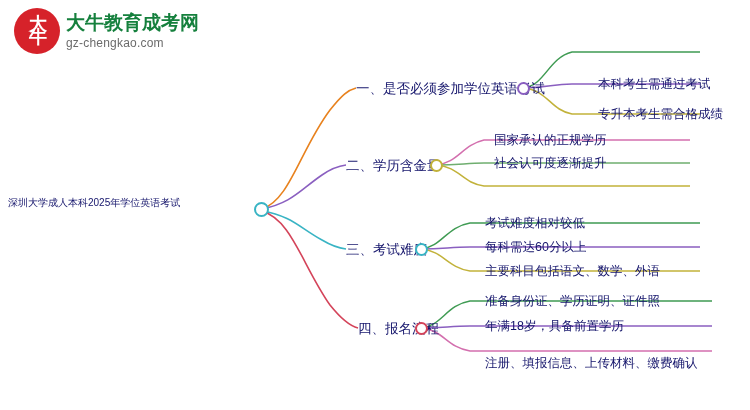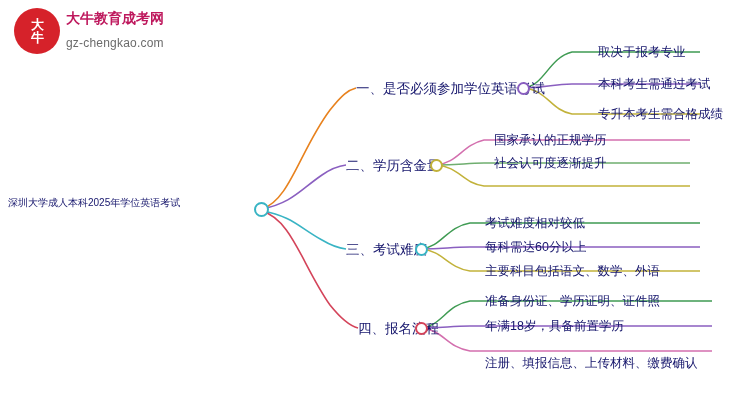--- a/index.html
+++ b/index.html
@@ -36,34 +36,34 @@
     width: 46px;
     height: 46px;
     border-radius: 50%;
     background: #d6222a;
     display: flex;
     align-items: center;
     justify-content: center;
   }
   .logo-badge span {
     color: #ffffff;
-    font-size: 13px;
+    font-size: 18px;
     line-height: 13px;
     font-weight: bold;
     letter-spacing: -1px;
     text-align: center;
     width: 16px;
   }
   .logo-title {
     position: absolute;
     left: 52px;
     top: 2px;
-    font-size: 14px;
+    font-size: 19px;
     font-weight: bold;
-    color: #be185d;
+    color: #15803d;
     letter-spacing: 0px;
     white-space: nowrap;
   }
   .logo-sub {
     position: absolute;
     left: 52px;
     top: 28px;
     font-size: 12px;
     color: #6b6b6b;
     letter-spacing: 0.2px;
@@ -146,21 +146,20 @@
     <path d="M421,328 C444,328 450,326 470,326 L712,326" fill="none" stroke="#8a5fc0" stroke-width="1.5"></path>
     <path d="M421,328 C444,330 446,347 470,351 L712,351" fill="none" stroke="#d36fae" stroke-width="1.5"></path>
   </svg>
 
   <div class="node root-label">深圳大学成人本科2025年学位英语考试</div>
   <div class="dot" style="left:254px; top:202px; width:15px; height:15px; border:2px solid #39b4c4;"></div>
 
   <div class="node branch-label" style="left:356px; top:80px;">一、是否必须参加学位英语考试</div>
   <div class="dot" style="left:517px; top:82px; width:13px; height:13px; border:2px solid #8a5fc0;"></div>
 
-  <div class="node leaf-label" style="left:598px; top:44px;">取决于报考专业</div>
   <div class="node leaf-label" style="left:598px; top:76px;">本科考生需通过考试</div>
   <div class="node leaf-label" style="left:598px; top:106px;">专升本考生需合格成绩</div>
 
   <div class="node branch-label" style="left:346px; top:157px;">二、学历含金量</div>
   <div class="dot" style="left:430px; top:159px; width:13px; height:13px; border:2px solid #c2b23a;"></div>
 
   <div class="node leaf-label" style="left:494px; top:132px;">国家承认的正规学历</div>
   <div class="node leaf-label" style="left:494px; top:155px;">社会认可度逐渐提升</div>
 
   <div class="node branch-label" style="left:346px; top:241px;">三、考试难度</div>

